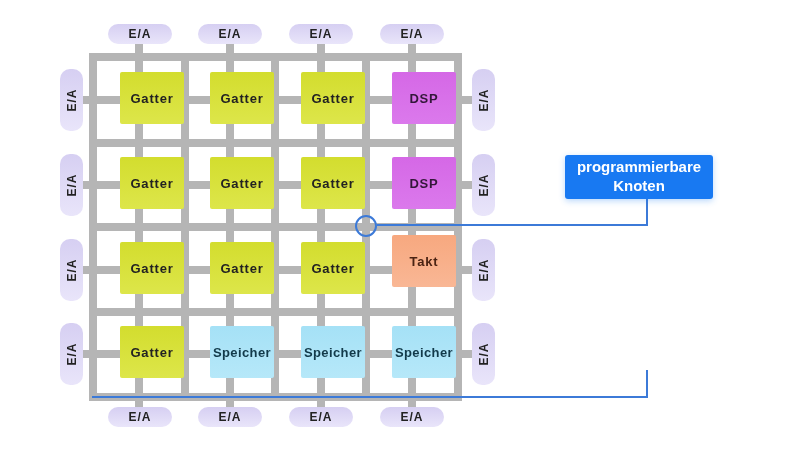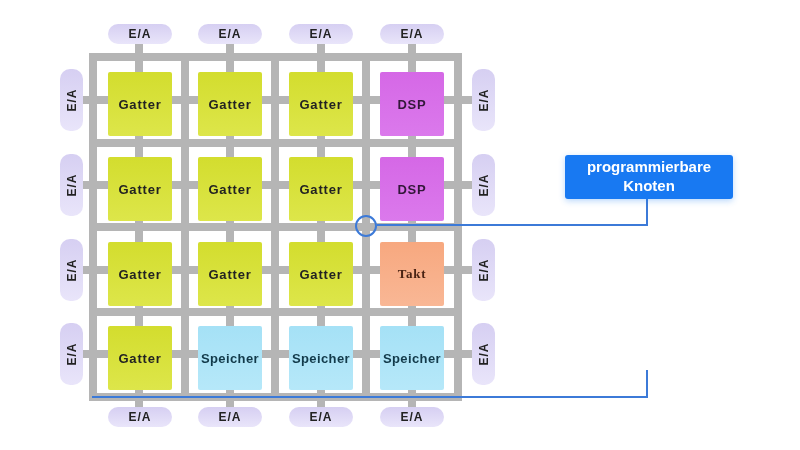--- a/index.html
+++ b/index.html
@@ -8,24 +8,25 @@
     font-family:"Liberation Sans","DejaVu Sans",sans-serif;
   }
   
   .gline{position:absolute;background:#b5b5b5;z-index:1;}
   .outer-border{
     position:absolute;left:89px;top:53px;width:373px;height:348px;
     border:8px solid #b5b5b5;box-sizing:border-box;z-index:1;background:transparent;
   }
   
   .block{
-    position:absolute;width:64px;height:64px;z-index:2;border-radius:2px;
+    position:absolute;width:64px;height:52px;z-index:2;border-radius:2px;
     display:flex;align-items:center;justify-content:center;
     font-weight:bold;font-size:13px;letter-spacing:0.8px;color:#222;
     box-sizing:border-box;
+    margin-left:12px;
   }
   .gatter{background:linear-gradient(180deg,#d3dd2e,#dde64a);}
   .dsp{background:linear-gradient(180deg,#d568e6,#db79ec);color:#33173a;}
   .takt{background:linear-gradient(180deg,#f7a87f,#f9b795);color:#4a2313;}
   .speicher{background:linear-gradient(180deg,#a5e1f6,#b6e8f9);color:#123a4a;letter-spacing:0.4px;}
   .io{
     position:absolute;z-index:2;border-radius:10px;
     background:linear-gradient(180deg,#d6cff2,#e9e5fa);
     display:flex;align-items:center;justify-content:center;
     font-weight:bold;font-size:12px;letter-spacing:1px;color:#222;
@@ -34,21 +35,21 @@
   .io-h{width:64px;height:20px;}
   .io-v{width:23px;height:62px;}
   .io-v span{transform:rotate(-90deg);white-space:nowrap;display:block;}
   
   .bline{position:absolute;background:#3c7ad8;z-index:3;}
   .bcircle{
     position:absolute;left:355px;top:215px;width:22px;height:22px;z-index:3;
     border:2px solid #3c7ad8;border-radius:50%;box-sizing:border-box;background:transparent;
   }
   .callout{
-    position:absolute;left:565px;width:168px;height:44px;z-index:3;
+    position:absolute;left:565px;width:148px;height:44px;z-index:3;
     background:#1879f2;border-radius:3px;
     display:flex;align-items:center;justify-content:center;text-align:center;
     color:#ffffff;font-weight:bold;font-size:15px;line-height:1.25;
     box-shadow:0 2px 6px rgba(24,121,242,0.30);
     padding:2px 6px;box-sizing:border-box;
   }
 </style>
 </head>
 <body>
 
@@ -77,21 +78,21 @@
   <div class="block dsp" style="left:380px;top:72px;">DSP</div>
 
   <div class="block gatter" style="left:108px;top:157px;">Gatter</div>
   <div class="block gatter" style="left:198px;top:157px;">Gatter</div>
   <div class="block gatter" style="left:289px;top:157px;">Gatter</div>
   <div class="block dsp" style="left:380px;top:157px;">DSP</div>
 
   <div class="block gatter" style="left:108px;top:242px;">Gatter</div>
   <div class="block gatter" style="left:198px;top:242px;">Gatter</div>
   <div class="block gatter" style="left:289px;top:242px;">Gatter</div>
-  <div class="block takt" style="left:380px;top:242px;font-family:Liberation Serif, serif;">Takt</div>
+  <div class="block takt" style="left:380px;top:235px;">Takt</div>
 
   <div class="block gatter" style="left:108px;top:326px;">Gatter</div>
   <div class="block speicher" style="left:198px;top:326px;">Speicher</div>
   <div class="block speicher" style="left:289px;top:326px;">Speicher</div>
   <div class="block speicher" style="left:380px;top:326px;">Speicher</div>
 
   <div class="io io-h" style="left:108px;top:24px;">E/A</div>
   <div class="io io-h" style="left:198px;top:24px;">E/A</div>
   <div class="io io-h" style="left:289px;top:24px;">E/A</div>
   <div class="io io-h" style="left:380px;top:24px;">E/A</div>

